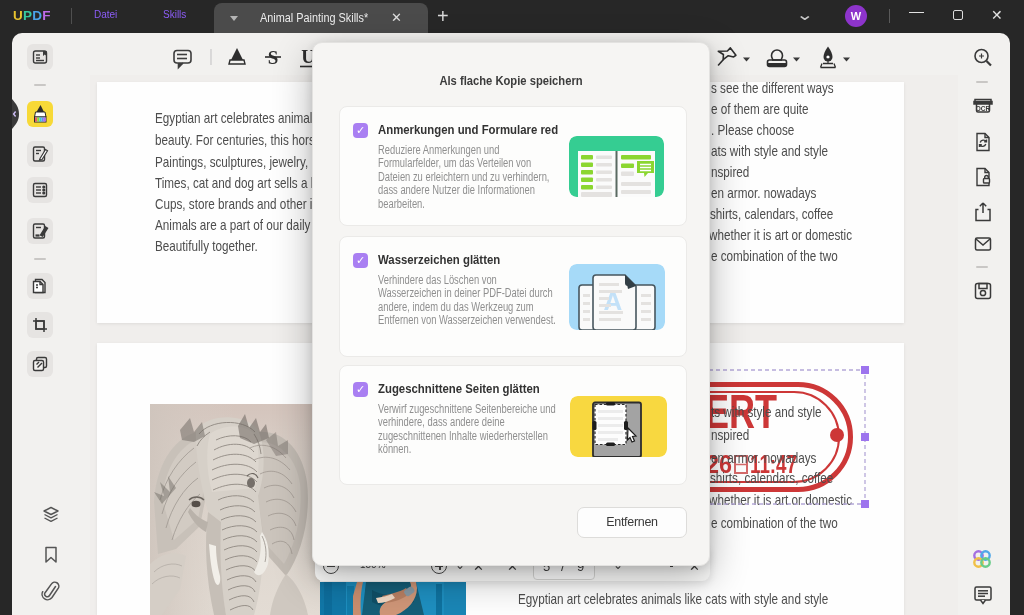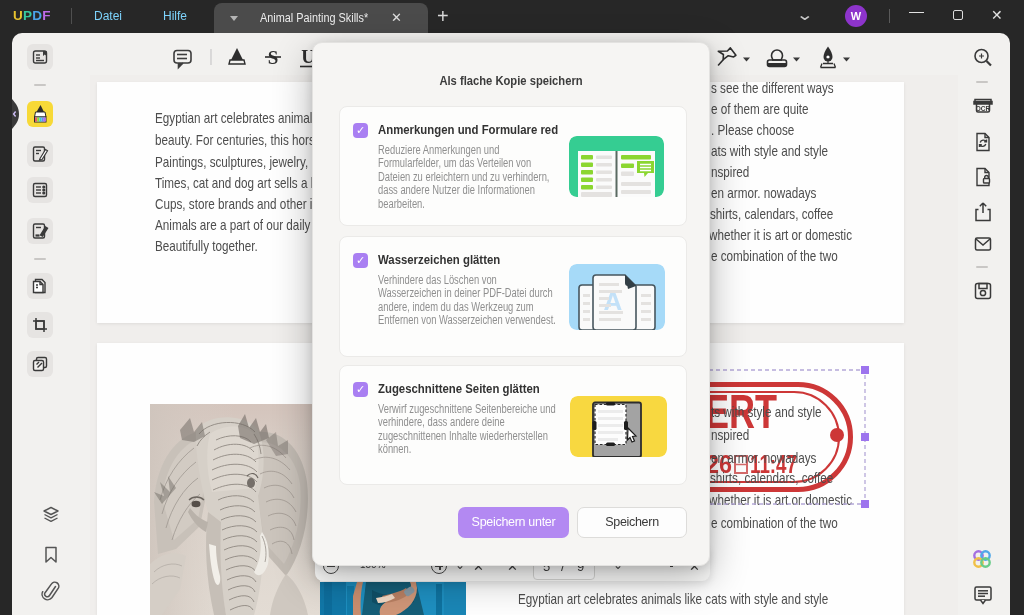--- a/index.html
+++ b/index.html
@@ -4,21 +4,21 @@
 <style>
 * { margin:0; padding:0; box-sizing:border-box; }
 html,body { width:1024px; height:615px; overflow:hidden; font-family:"Liberation Sans", sans-serif; }
 body { background:#272727; position:relative; }
 .abs { position:absolute; }
 
 
 #titlebar { left:0; top:0; width:1024px; height:26px; background:#272727; }
 #logo { left:13px; top:8px; font-weight:bold; font-size:13.5px; letter-spacing:0.2px; }
 #logo .u{color:#e8c32f;} #logo .p{color:#35c8a0;} #logo .d{color:#4aa3e8;} #logo .f{color:#c06ae8;}
-.menuitem { color:#7dd3fc; font-size:12px; top:9px; }
+.menuitem { color:#8b5cf6; font-size:10px; top:9px; }
 #tab { left:214px; top:3px; width:214px; height:30px; background:#4b4b4b; border-radius:8px 8px 0 0; }
 #tab .caret { position:absolute; left:16px; top:13px; width:0; height:0; border-left:4px solid transparent; border-right:4px solid transparent; border-top:5px solid #b5b5b5; }
 #tab .title { position:absolute; left:46px; top:8px; color:#ececec; font-size:12.5px; white-space:nowrap; transform:scaleX(0.87); transform-origin:0 0; }
 #tab .close { position:absolute; left:177px; top:7px; color:#e0e0e0; font-size:13px; }
 #plus { left:437px; top:5px; color:#d8d8d8; font-size:20px; font-weight:300; }
 #chev-top { left:798px; top:5px; color:#c8c8c8; font-size:16px; transform:scaleX(1.35); }
 #avatar { left:845px; top:5px; width:22px; height:22px; border-radius:50%; background:#8d34cb; color:#fff; font-size:11px; font-weight:bold; text-align:center; line-height:22px; }
 #winsep { left:889px; top:9px; width:1px; height:14px; background:#5a5a5a; }
 .winbtn { color:#e2e2e2; }
 
@@ -49,21 +49,21 @@
 
 #btoolbar { left:315px; top:546px; width:395px; height:35px; background:#fdfdfc; border-radius:8px; box-shadow:0 2px 8px rgba(0,0,0,0.12); }
 </style>
 </head>
 <body>
 
 <div id="titlebar" class="abs">
   <div id="logo" class="abs"><span class="u">U</span><span class="p">P</span><span class="d">D</span><span class="f">F</span></div>
   <div class="abs" style="left:71px; top:8px; width:1px; height:16px; background:#4f4f4f;"></div>
   <div class="menuitem abs" style="left:94px;">Datei</div>
-  <div class="menuitem abs" style="left:163px;">Hilfe</div>
+  <div class="menuitem abs" style="left:163px;">Skills</div>
   <div id="tab" class="abs">
     <div class="caret"></div>
     <div class="title">Animal Painting Skills*</div>
     <div class="close">✕</div>
   </div>
   <div id="plus" class="abs">+</div>
   <div id="chev-top" class="abs">⌄</div>
   <div id="avatar" class="abs">W</div>
   <div id="winsep" class="abs"></div>
   <div class="winbtn abs" style="left:909px; top:2px; font-size:15px;">—</div>
@@ -504,15 +504,14 @@
       <rect x="25" y="8.5" width="31" height="40" fill="none" stroke="#2d2d2d" stroke-width="1.2" stroke-dasharray="2.5 2"></rect>
       <g fill="#1d1d1d">
         <rect x="36" y="6" width="9" height="3.5" rx="1.5"></rect>
         <rect x="22.5" y="25" width="4" height="9" rx="1.5"></rect>
         <rect x="54" y="25" width="4" height="9" rx="1.5"></rect>
         <rect x="36" y="46.5" width="9" height="3.5" rx="1.5"></rect>
       </g>
       <path d="M58 32 L66 40 L62.5 40.5 L64.5 45 L62 46 L60 41.5 L57.5 44 Z" fill="#fff" stroke="#1d1d1d" stroke-width="1.2"></path>
     </svg>
   </div>
-  <div id="btn-save" class="abs">Speichern unter</div>
-  <div id="btn-cancel" class="abs">Speichern</div>
+  <div id="btn-cancel" class="abs">Entfernen</div>
 </div>
 
 </body></html>

